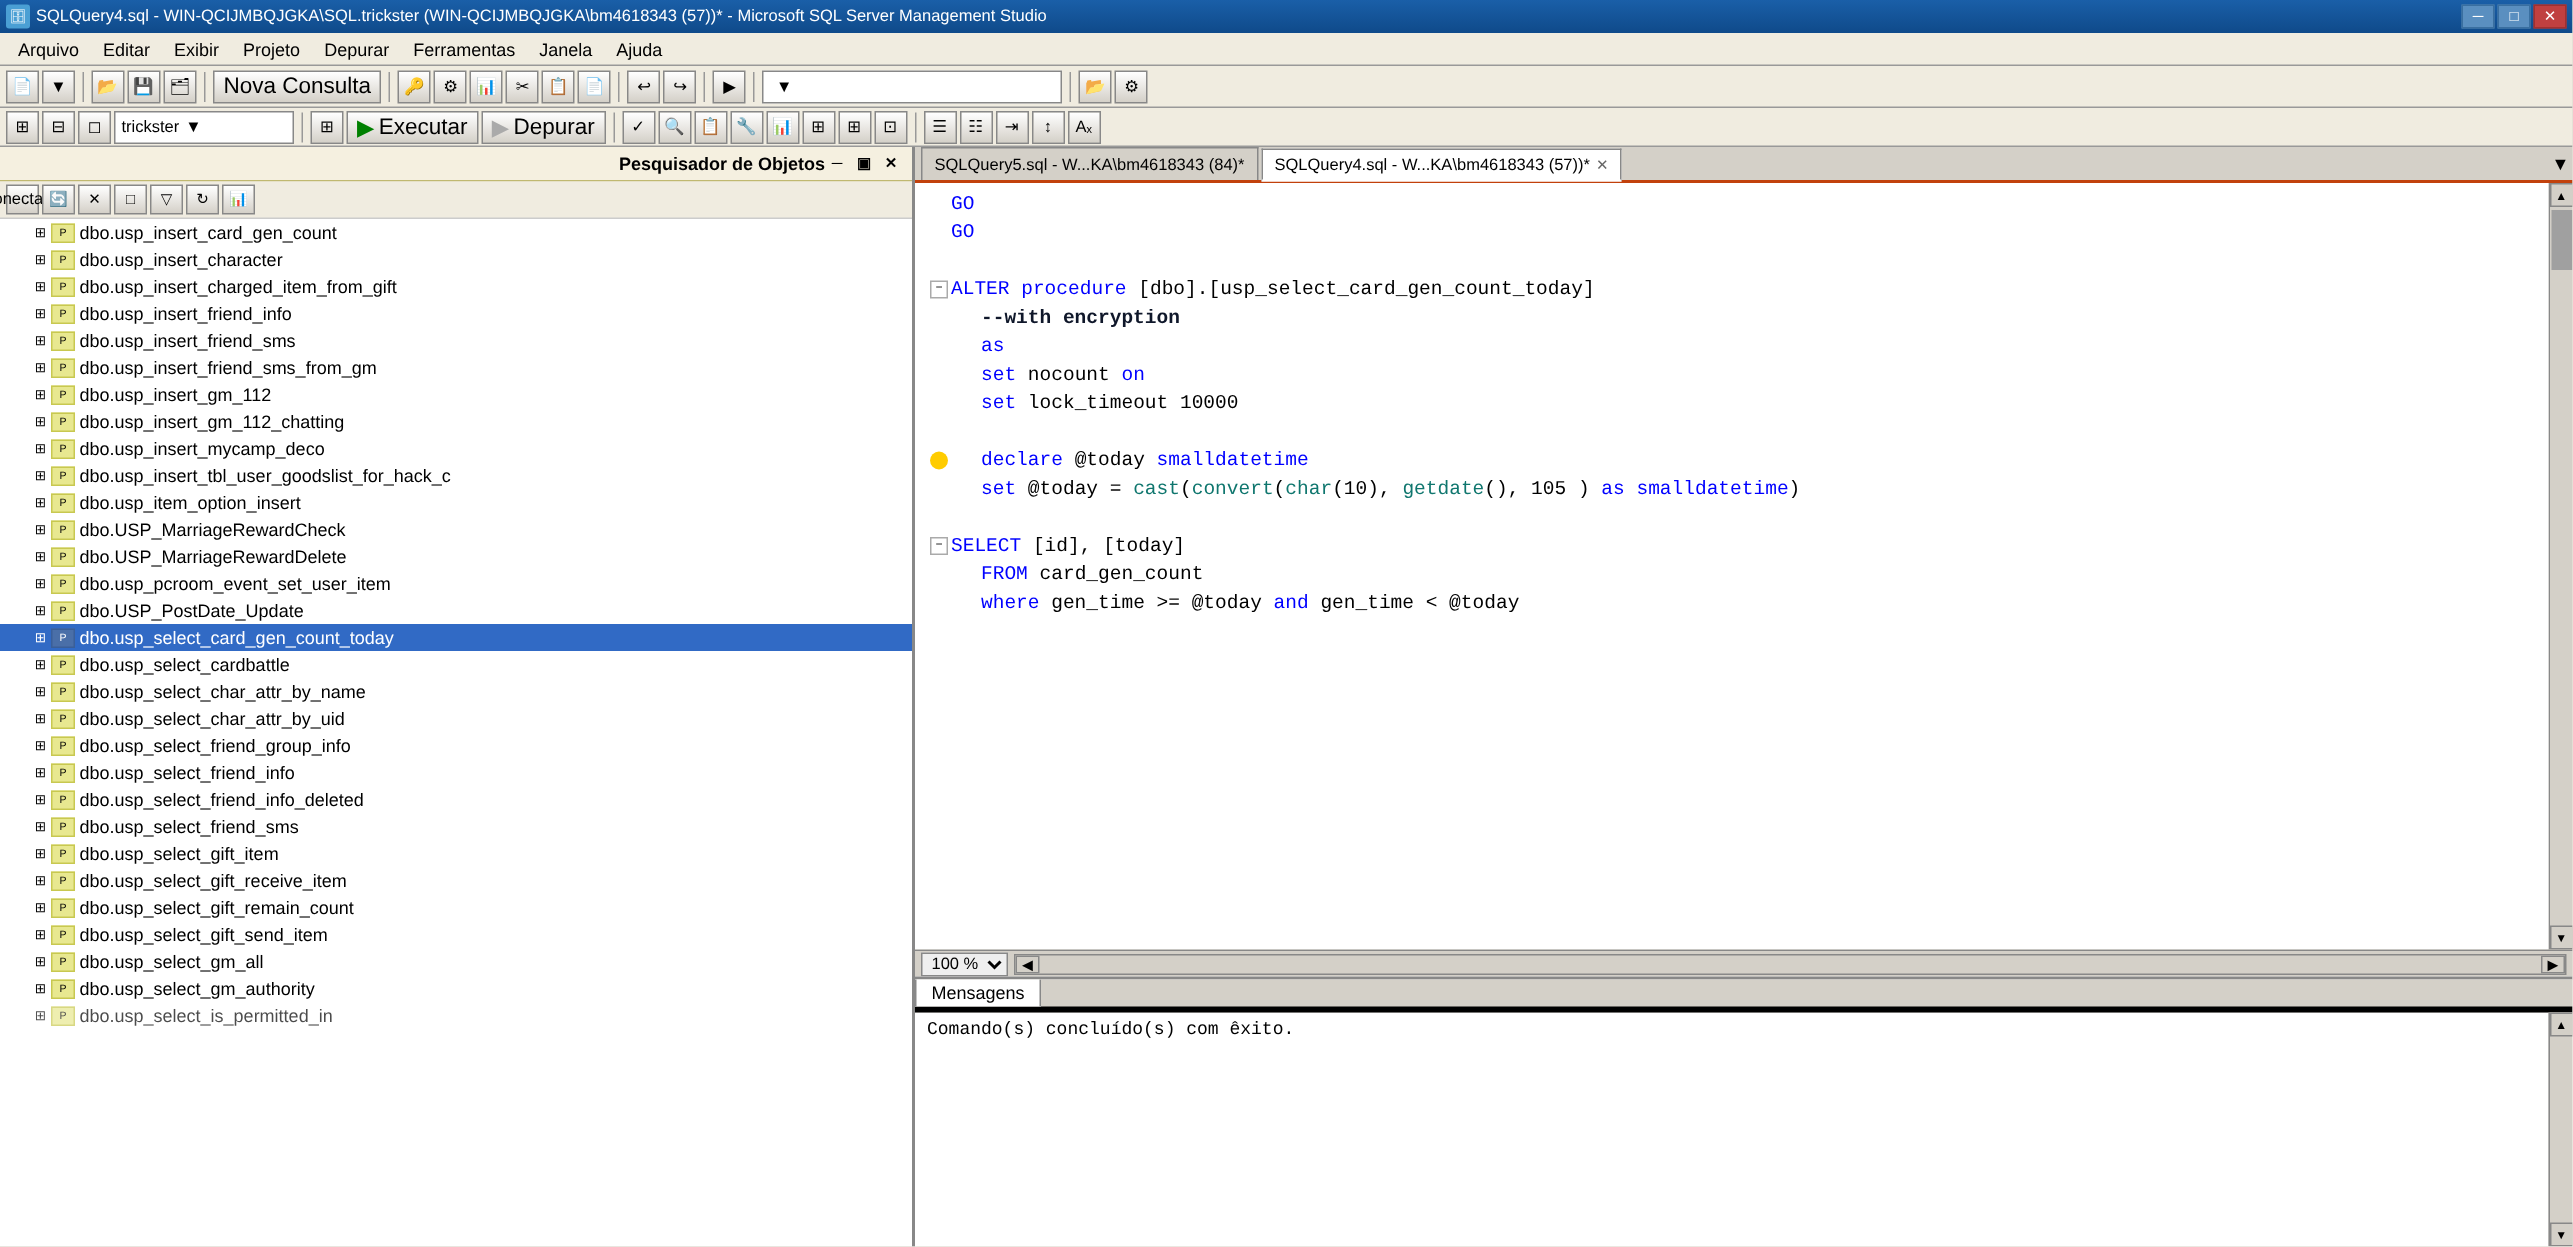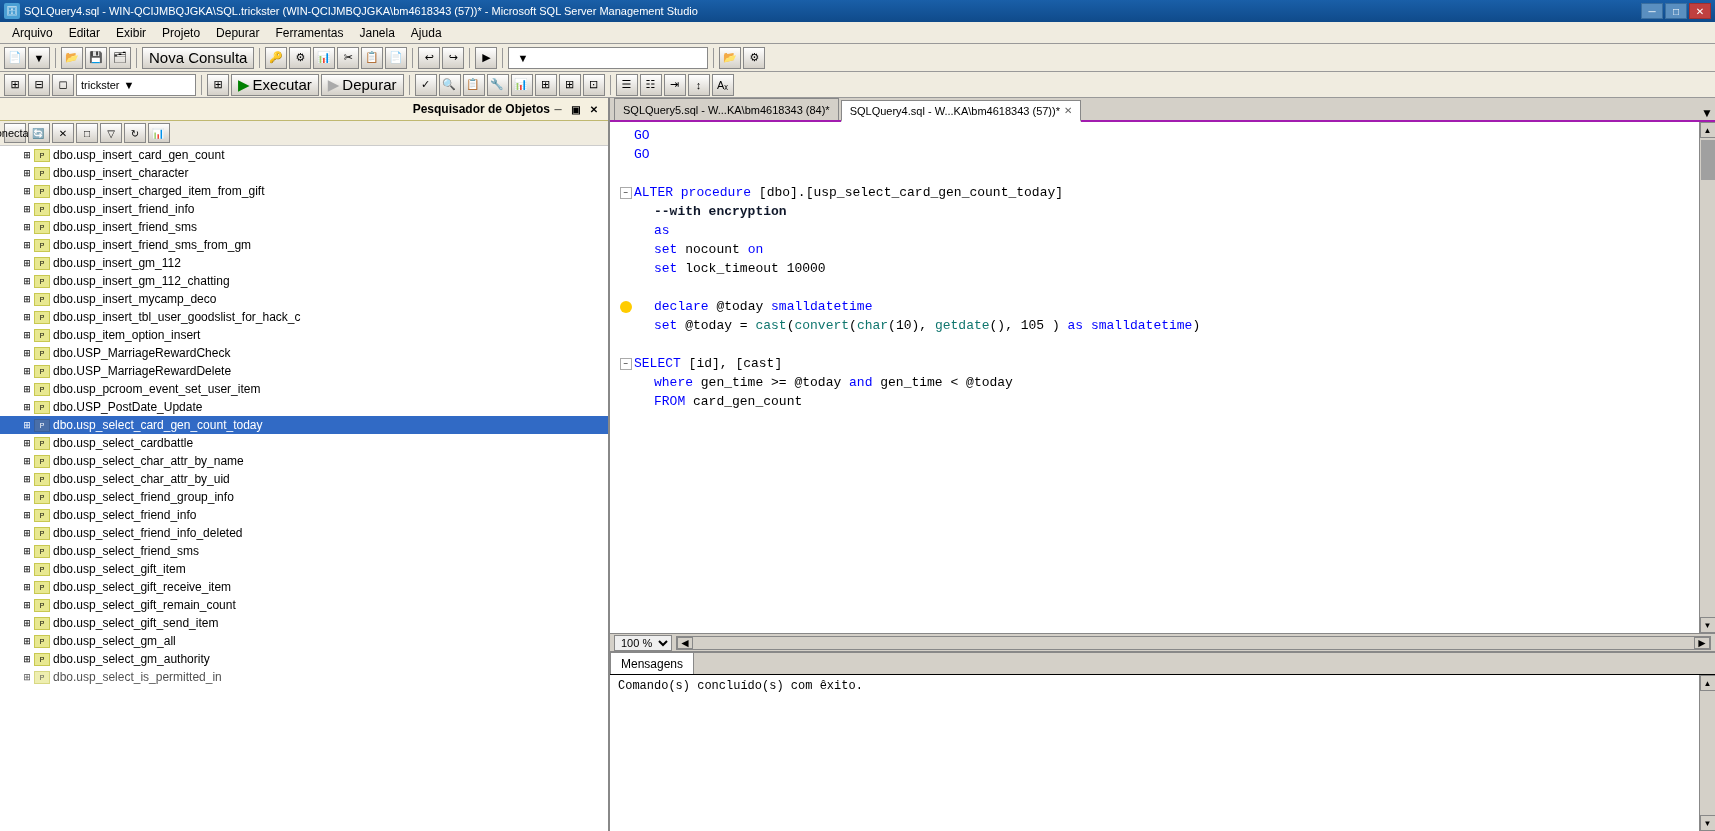--- a/index.html
+++ b/index.html
@@ -142,23 +142,23 @@
     .editor-area {
       flex: 1;
       display: flex;
       flex-direction: column;
       background: #f0ece0;
     }
 
     
     .tab-bar {
       display: flex;
-      align-items: flex-end;
+      align-items: center;
       background: #d4d0c8;
-      border-bottom: 2px solid #a21caf;
+      border-bottom: 2px solid #c2410c;
       height: 24px;
       padding-left: 4px;
     }
     .tab {
       height: 22px;
       padding: 0 8px;
       background: #d4d0c8;
       border: 1px solid #888;
       border-bottom: none;
       display: flex; align-items: center; gap: 4px;
@@ -204,21 +204,21 @@
     .messages-panel {
       height: 180px;
       background: white;
       border-top: 2px solid #888;
       display: flex;
       flex-direction: column;
     }
     .messages-tab-bar {
       display: flex;
       background: #d4d0c8;
-      border-bottom: 1px solid #000000;
+      border-bottom: 4px solid #000000;
       height: 22px;
     }
     .messages-tab {
       height: 100%;
       padding: 0 10px;
       display: flex; align-items: center;
       font-size: 12px;
       cursor: pointer;
     }
     .messages-tab.active { background: white; border-right: 1px solid #888; border-left: 1px solid #888; }
@@ -655,31 +655,31 @@
 
           <div class="code-line">
             <div class="line-margin"></div>
             <span class="code-text">&nbsp;</span>
           </div>
 
           <div class="code-line">
             <div class="line-margin">
               <div class="fold-btn">−</div>
             </div>
-            <span class="code-text"><span class="kw">SELECT </span><span>[id], [cast]</span></span>
+            <span class="code-text"><span class="kw">SELECT </span><span>[id], [today]</span></span>
+          </div>
+
+          <div class="code-line">
+            <div class="line-margin"></div>
+            <span class="code-text" style="padding-left:20px;"><span class="kw">FROM </span><span>card_gen_count</span></span>
           </div>
 
           <div class="code-line">
             <div class="line-margin"></div>
             <span class="code-text" style="padding-left:20px;"><span class="kw">where </span><span>gen_time &gt;= @today </span><span class="kw">and </span><span>gen_time &lt; @today</span></span>
-          </div>
-
-          <div class="code-line">
-            <div class="line-margin"></div>
-            <span class="code-text" style="padding-left:20px;"><span class="kw">FROM </span><span>card_gen_count</span></span>
           </div>
 
         </div>
       </div>
 
       <div class="right-scrollbar">
         <div class="scrollbar-btn">▲</div>
         <div class="scrollbar-thumb"></div>
         <div style="flex:1;"></div>
         <div class="scrollbar-btn">▼</div>

